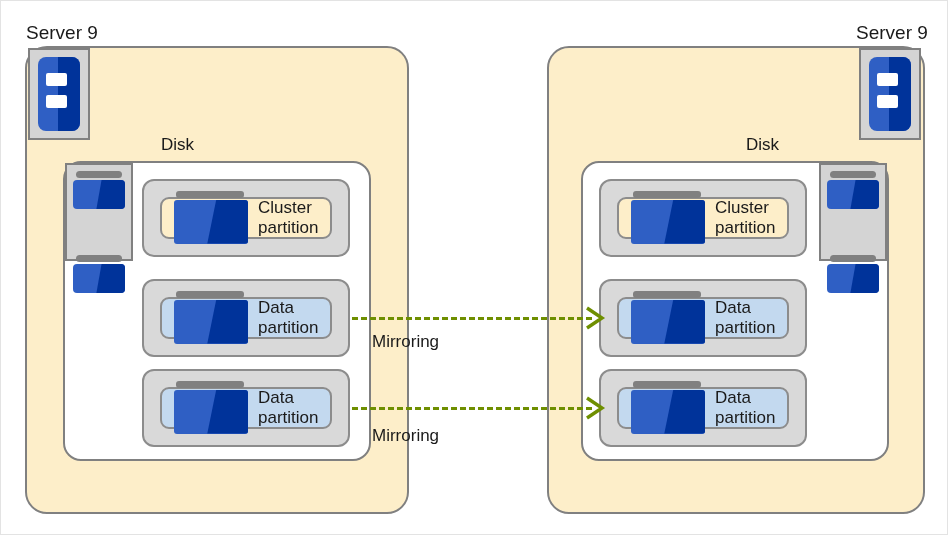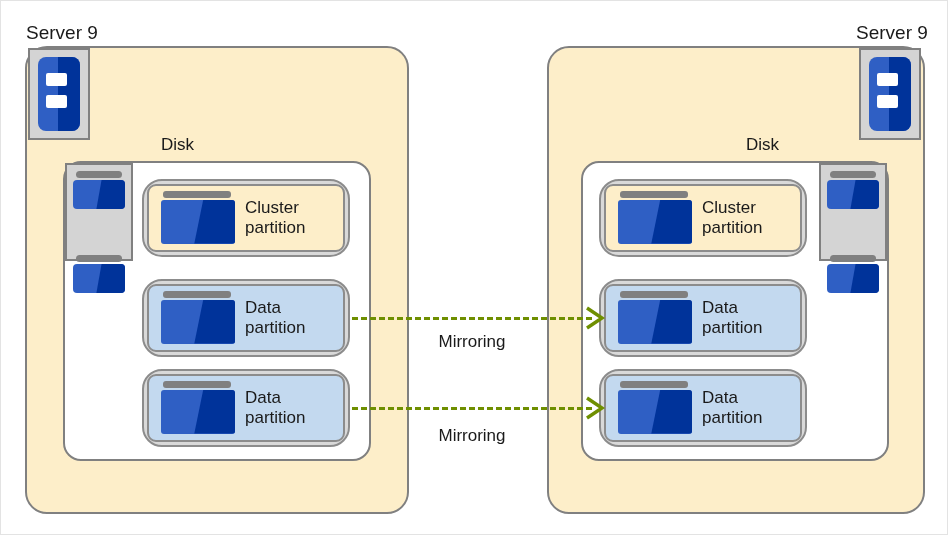--- a/index.html
+++ b/index.html
@@ -23,43 +23,43 @@
   
   .toplabel{
     font-size:19px;color:#1a1a1a;white-space:nowrap;
     line-height:19px;
   }
   .disklabel{
     font-size:17px;color:#1a1a1a;white-space:nowrap;line-height:17px;
   }
   .mirrorlabel{
     font-size:17px;color:#1a1a1a;white-space:nowrap;line-height:17px;
-    text-align:center;
+    text-align:left;
   }
 
   
   .server-box{
     background:#fdeec9;
     border:2px solid #808080;
     border-radius:22px;
   }
 
   
   .disk-box{
     background:#ffffff;
     border:2px solid #808080;
     border-radius:18px;
   }
 
   
   .part-outer{
     border:2px solid #8c8c8c;
-    border-radius:20px;
+    border-radius:12px;
     background:#d9d9d9;
-    padding:3px;
+    padding:16px;
   }
   .part-inner{
     width:100%;height:100%;
     border:2px solid #8c8c8c;
     border-radius:9px;
     box-sizing:border-box;
     display:flex;align-items:center;
     position:relative;
   }
   .part-inner.cluster{background:#fdeec9;}

